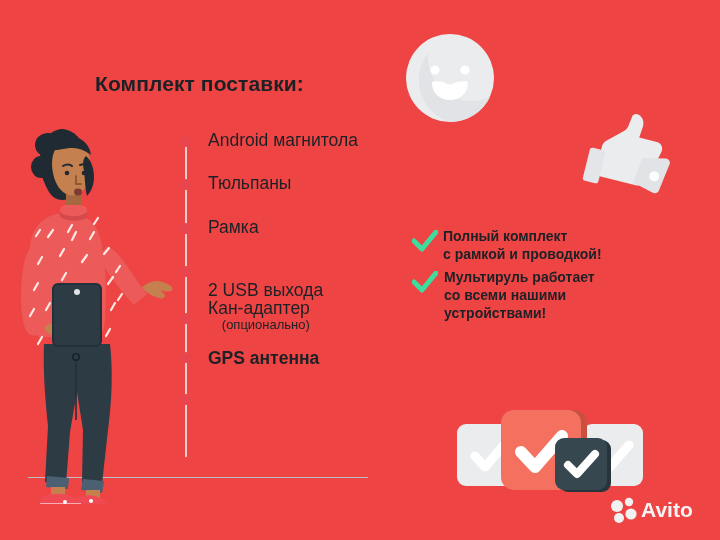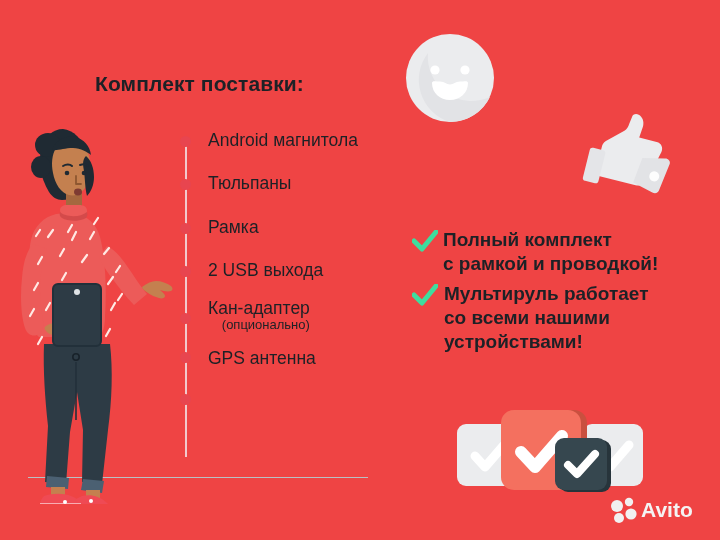--- a/index.html
+++ b/index.html
@@ -116,21 +116,21 @@
   }
   .benefit + .benefit { margin-top: 6px; }
   .check-mark {
     flex: 0 0 auto;
     width: 26px;
     height: 22px;
     margin-top: 2px;
   }
   .benefit-text {
     margin-left: 6px;
-    font-size: 19px;
+    font-size: 14px;
     font-weight: bold;
     color: #1d2126;
     line-height: 1.26;
     white-space: pre-line;
   }
   #benefit-1 .benefit-text { margin-left: 5px; }
 </style>
 </head>
 <body>
 
@@ -285,34 +285,34 @@
     <div class="kit-item" style="height:44px;">
       <span class="kit-dot" style="top:5px;"></span>
       <span class="kit-text">Тюльпаны</span>
     </div>
 
     <div class="kit-item" style="height:43px;">
       <span class="kit-dot" style="top:5px;"></span>
       <span class="kit-text">Рамка</span>
     </div>
 
-    <div class="kit-item" style="height:38px;">
+    <div class="kit-item" style="height:38px;align-items:flex-end;">
       <span class="kit-dot" style="top:5px;"></span>
       <span class="kit-text">2 USB выхода</span>
     </div>
 
     <div class="kit-item" style="height:50px;text-align:right;">
       <span class="kit-dot" style="top:14px;"></span>
       <span class="kit-text">
         <span>Кан-адаптер</span>
         <span class="kit-sub">(опционально)</span>
       </span>
     </div>
 
-    <div class="kit-item" style="height:41px;">
+    <div class="kit-item" style="height:41px;font-weight:bold;">
       <span class="kit-dot" style="top:3px;"></span>
       <span class="kit-text">GPS антенна</span>
     </div>
 
     <div class="kit-item" style="height:36px;">
       <span class="kit-dot" style="top:4px;"></span>
     </div>
   </div>
 
   <div id="benefits">

